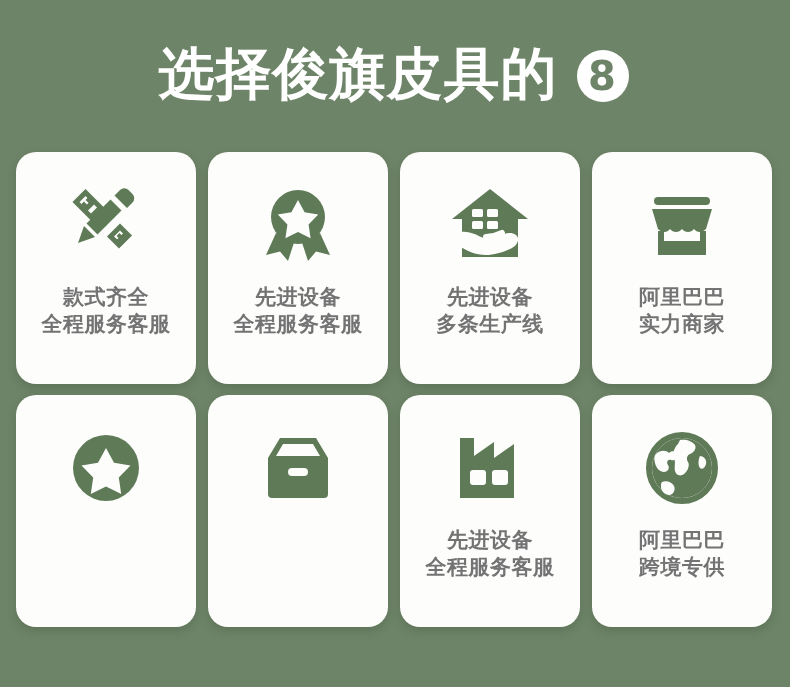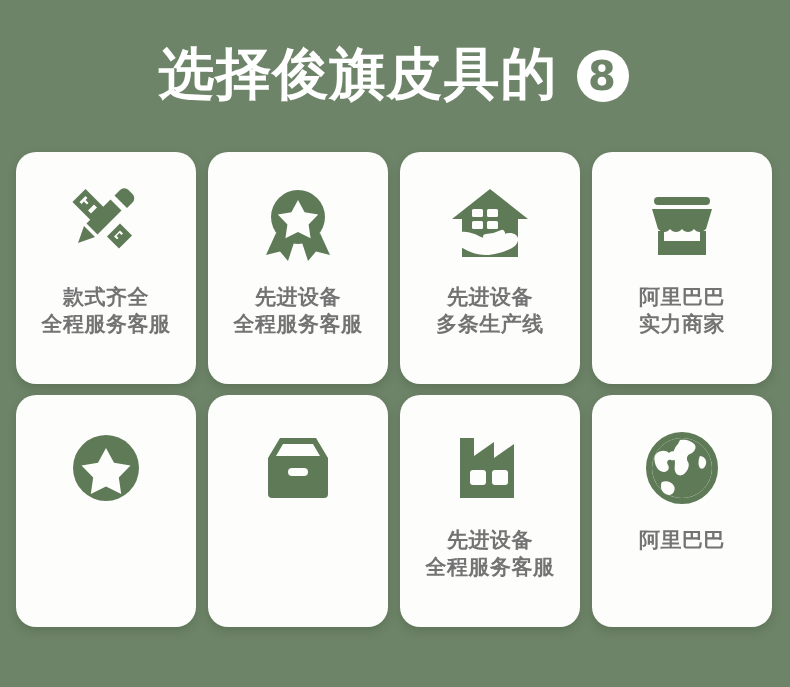--- a/index.html
+++ b/index.html
@@ -231,17 +231,18 @@
           <circle cx="42" cy="42" r="33" fill="none" stroke="#5f7a57" stroke-width="6"></circle>
           <circle cx="42" cy="42" r="30"></circle>
           <path d="M16 28 C20 24 26 24 29 27 C32 24 36 25 37 29 C38 33 34 35 31 34 C28 33 26 36 28 39 C30 42 28 46 24 46 C20 46 16 42 15 37 C14 33 14 30 16 28 Z" fill="#fdfdfc"></path>
           <path d="M40 14 C46 13 52 15 55 19 C57 23 53 27 50 28 C47 29 46 33 48 36 C50 39 48 45 44 48 C40 51 36 49 35 45 C34 41 36 36 34 32 C32 28 34 22 38 18 Z" fill="#fdfdfc"></path>
           <path d="M60 30 C64 30 67 34 66 38 C65 42 62 44 60 42 C58 40 58 34 60 30 Z" fill="#fdfdfc"></path>
           <path d="M22 56 C26 54 32 56 34 60 C36 64 33 69 29 69 C25 69 21 65 21 61 C21 58 21 57 22 56 Z" fill="#fdfdfc"></path>
         </svg>
       </div>
       <div class="card-text">
         <span>阿里巴巴</span>
+        <span class="l2">跨境专供</span>
       </div>
     </div>
 
   </div>
 </div>
 
 </body></html>

